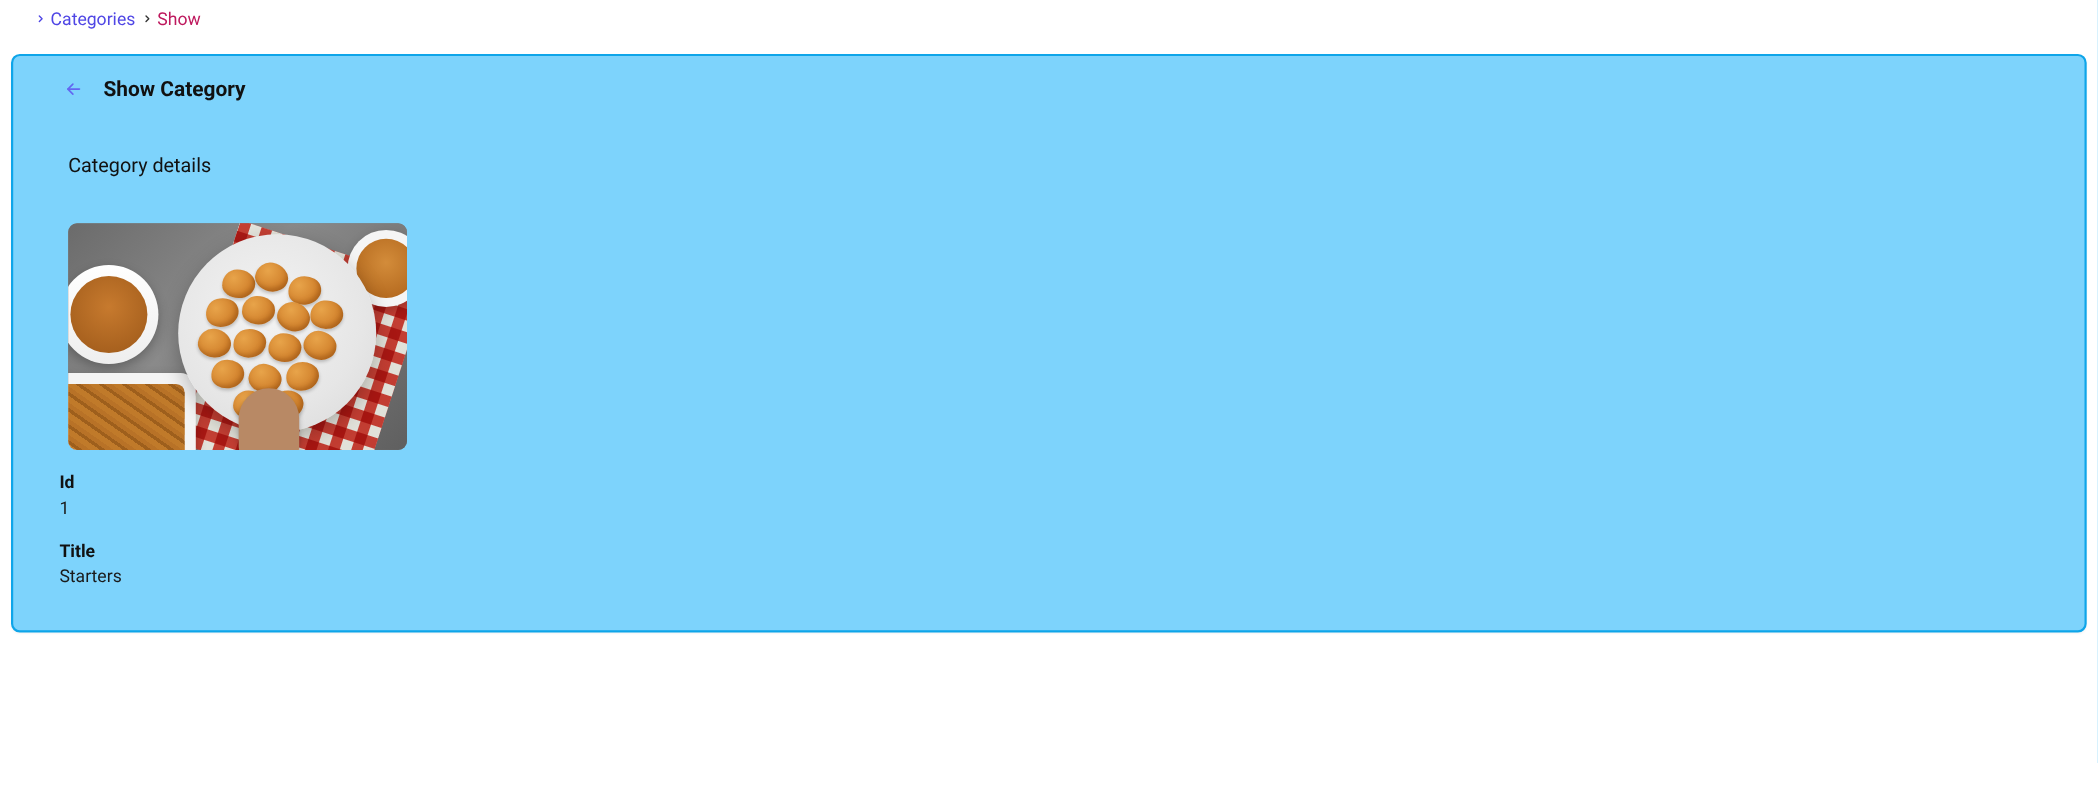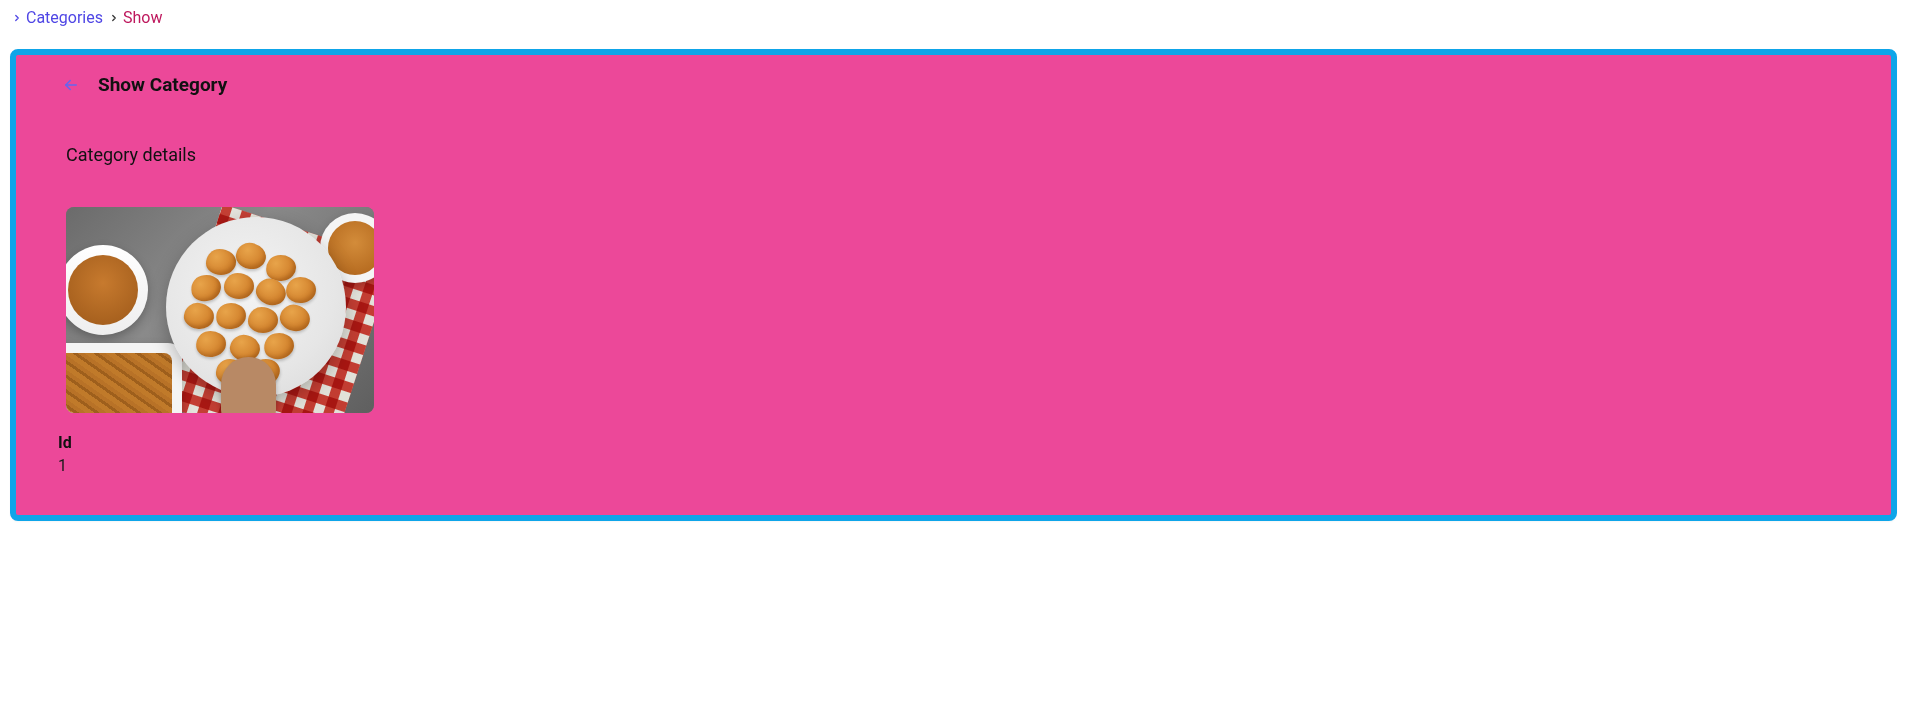--- a/index.html
+++ b/index.html
@@ -13,20 +13,21 @@
       color: #1a1a1a;
       font-size: 14px;
       width: 1907px;
     }
     .breadcrumb {
       display: flex;
       align-items: center;
       gap: 6px;
       padding: 8px 12px;
       font-size: 16px;
+      margin-left: 20px;
     }
     .breadcrumb-link {
       color: #4f46e5;
       cursor: pointer;
       display: inline-flex;
       align-items: center;
       gap: 4px;
     }
     .breadcrumb-link .chevron {
       color: #4f46e5;
@@ -39,22 +40,22 @@
     }
     .breadcrumb-current .chevron {
       color: #333;
     }
     .chevron {
       display: inline-block;
       font-size: 14px;
     }
     .card {
       margin: 14px 10px;
-      background: #ec4899;
-      border: 6px solid #0ea5e9;
+      background: #7dd3fc;
+      border: 2px solid #0ea5e9;
       border-radius: 8px;
       box-shadow: 0 1px 2px rgba(0,0,0,0.04);
       padding: 18px 40px 40px 40px;
     }
     .card-header {
       display: flex;
       align-items: center;
       gap: 18px;
       margin-left: 6px;
       margin-bottom: 48px;
@@ -267,13 +268,17 @@
     <div class="nugget" style="left:150px; top:152px; transform:rotate(4deg);"></div>
     <div class="nugget" style="left:184px; top:152px; transform:rotate(-18deg);"></div>
     <div class="hand"></div>
   </div>
 
   <div class="field">
     <div class="field-label">Id</div>
     <div class="field-value">1</div>
   </div>
 
+  <div class="field">
+    <div class="field-label">Title</div>
+    <div class="field-value">Starters</div>
+  </div>
 </div>
 
 </body></html>

